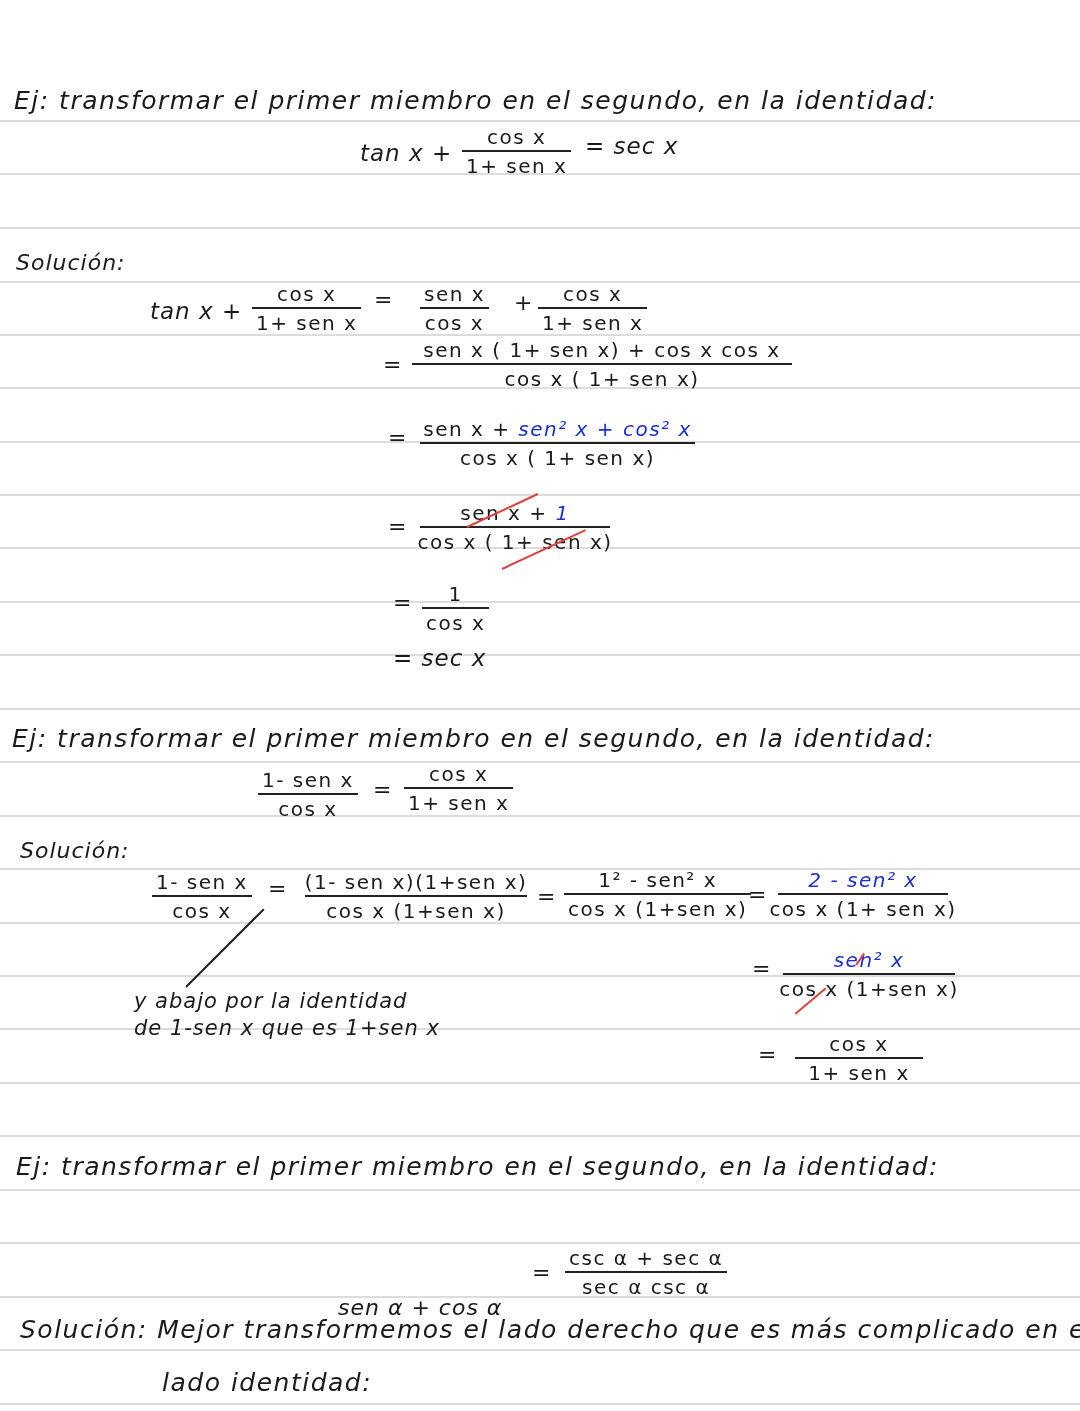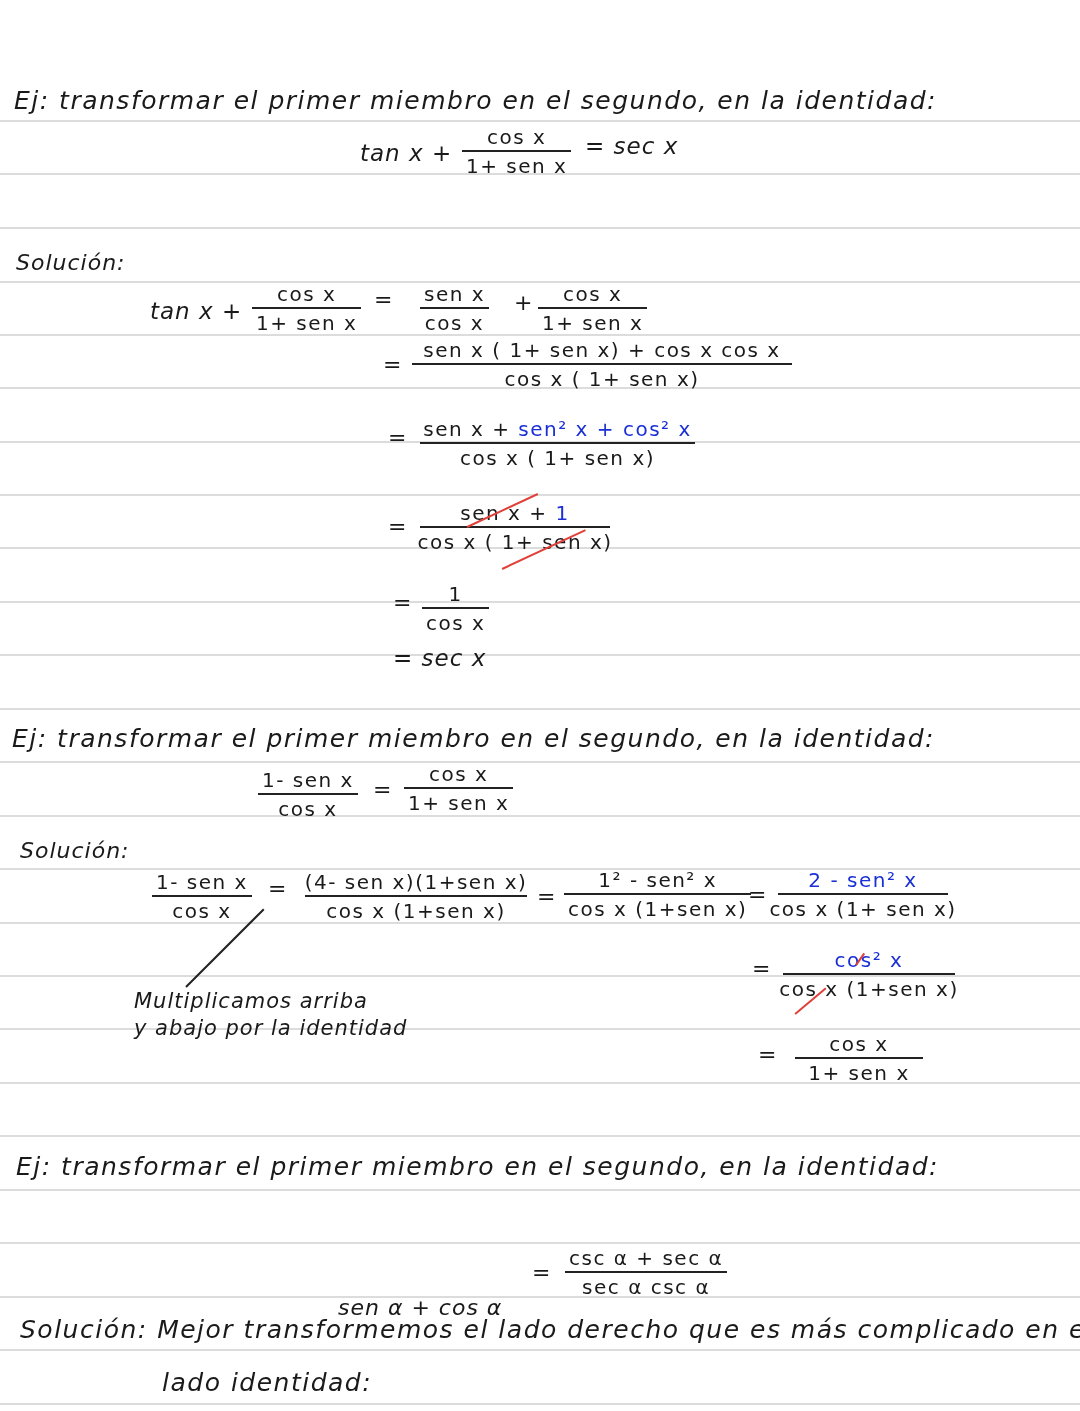--- a/index.html
+++ b/index.html
@@ -5,21 +5,21 @@
   html, body { margin:0; padding:0; }
   body {
     width:1080px; height:1411px; position:relative; overflow:hidden;
     background:#ffffff;
     font-family: "DejaVu Sans", sans-serif;
     color:#1a1a1a;
   }
   .rule { position:absolute; left:0; width:1080px; height:2px; background:#dcdcdc; }
   .t { position:absolute; white-space:nowrap; font-size:22px; letter-spacing:1px;font-style:italic; }
   .big { font-size:25px; letter-spacing:1.5px; }
-  .blue { color:#1a2fd6; }
+  .blue { color:#1a2fd6;font-style:italic; }
   .frac { position:absolute; display:inline-flex; flex-direction:column; align-items:center; font-size:20px; letter-spacing:1.5px; }
   .frac .num, .frac .den { white-space:nowrap; padding:0 4px; }
   .frac .bar { height:1.5px; background:#222; align-self:stretch; margin:1px 0 2px; }
   .eq { position:absolute; font-size:22px; }
   .strike { position:absolute; height:1.5px; background:#e0403a; transform-origin:left center; }
   .arrow { position:absolute; height:2px; background:#222; transform-origin:left center; }
 </style>
 </head>
 <body>
 
@@ -133,57 +133,57 @@
 
   <div class="t" style="left:20px;top:838px">Solución:</div>
 
   <div class="frac" style="left:152px;top:870px">
     <span class="num">1- sen x</span>
     <span class="bar"></span>
     <span class="den">cos x</span>
   </div>
   <div class="eq" style="left:268px;top:876px">=</div>
   <div class="frac" style="left:305px;top:870px;width:222px">
-    <span class="num">(4- sen x)(1+sen x)</span>
+    <span class="num">(1- sen x)(1+sen x)</span>
     <span class="bar"></span>
     <span class="den">cos x (1+sen x)</span>
   </div>
   <div class="eq" style="left:537px;top:884px">=</div>
   <div class="frac" style="left:564px;top:868px">
     <span class="num">1² - sen² x</span>
     <span class="bar"></span>
     <span class="den">cos x (1+sen x)</span>
   </div>
   <div class="eq" style="left:748px;top:882px">=</div>
   <div class="frac" style="left:778px;top:868px;width:170px">
     <span class="num blue">2 - sen² x</span>
     <span class="bar"></span>
     <span class="den">cos x (1+ sen x)</span>
   </div>
 
   <div class="eq" style="left:752px;top:956px">=</div>
   <div class="frac" style="left:783px;top:948px;width:172px">
-    <span class="num blue">cos² x</span>
+    <span class="num blue">sen² x</span>
     <span class="bar"></span>
     <span class="den">cos x (1+sen x)</span>
   </div>
   <div class="strike" style="left:856px;top:964px;width:14px;transform:rotate(-55deg)"></div>
   <div class="strike" style="left:795px;top:1013px;width:40px;transform:rotate(-40deg)"></div>
 
   <div class="eq" style="left:758px;top:1042px">=</div>
   <div class="frac" style="left:795px;top:1032px;width:128px">
     <span class="num">cos x</span>
     <span class="bar"></span>
     <span class="den">1+ sen x</span>
   </div>
 
   <div class="arrow" style="left:186px;top:986px;width:110px;transform:rotate(-45deg)"></div>
   <div class="t" style="left:134px;top:988px;font-size:21px;line-height:27px;white-space:normal;width:360px">
-    <div>Multiplicamos arriba</div>
     <div>y abajo por la identidad</div>
+    <div>de 1-sen x que es 1+sen x</div>
   </div>
 </div>
 
 <div>
   <div class="t big" style="left:16px;top:1152px">Ej: transformar el primer miembro en el segundo, en la identidad:</div>
 
   <div class="t" style="left:338px;top:1295px">sen α + cos α</div>
   <div class="eq" style="left:532px;top:1260px">=</div>
   <div class="frac" style="left:565px;top:1246px">
     <span class="num">csc α + sec α</span>

